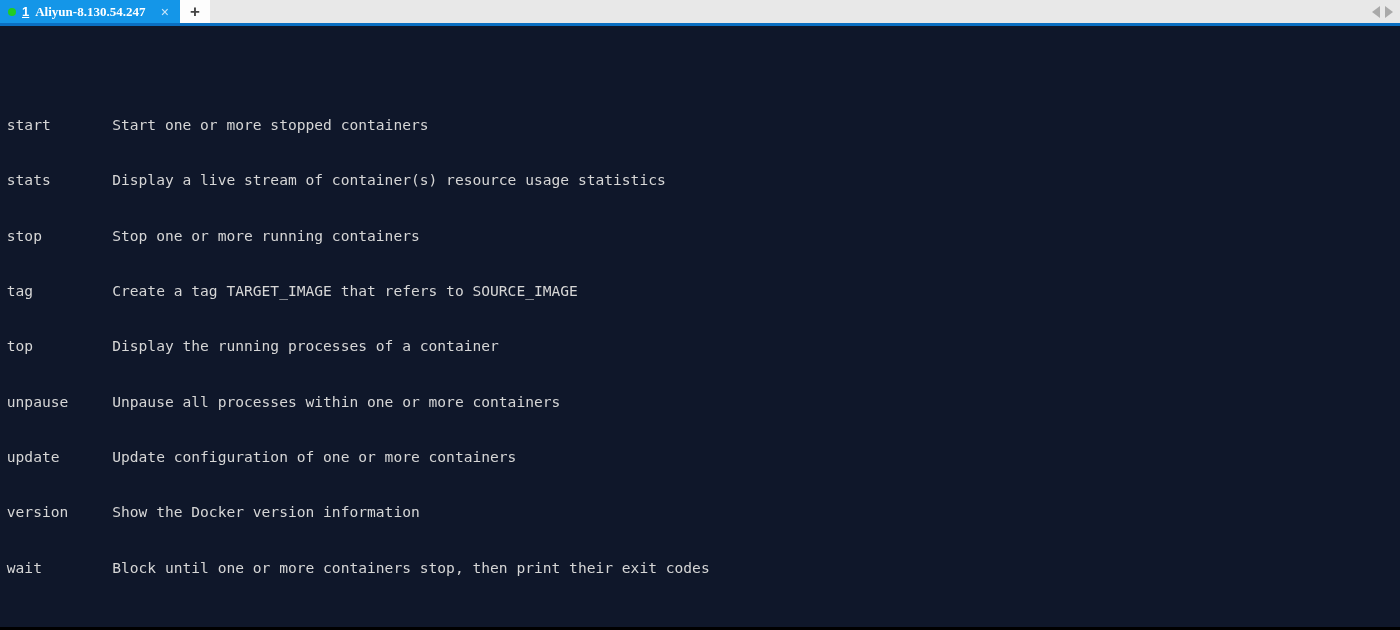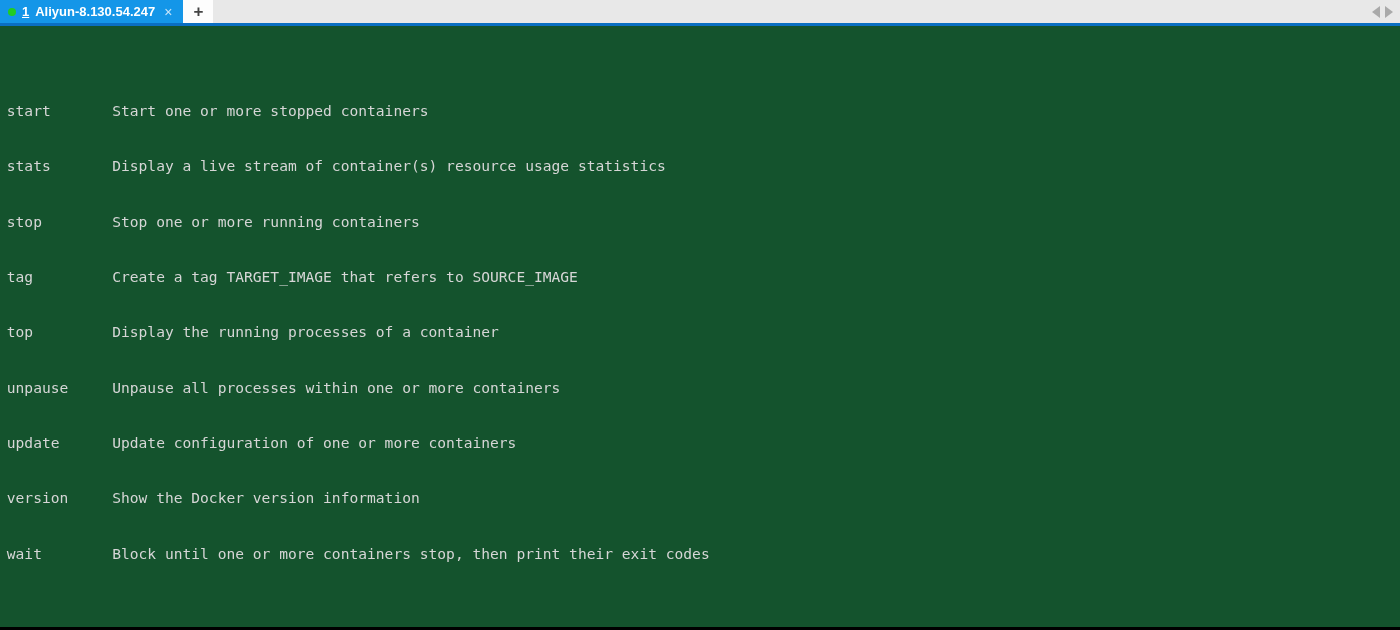--- a/index.html
+++ b/index.html
@@ -45,20 +45,21 @@
     background: #22cc22;
     flex: 0 0 auto;
   }
   .tab-index {
     text-decoration: underline;
     font-weight: bold;
   }
   .tab-title {
     white-space: nowrap;
     flex: 1 1 auto;
+    font-family: Liberation Serif, serif;
   }
   .tab-close {
     color: #c9e6fa;
     font-size: 14px;
     font-weight: normal;
     padding: 0 3px;
     line-height: 1;
     cursor: pointer;
   }
   .newtab {
@@ -96,24 +97,24 @@
   }
   .arrow-right {
     border-top: 6px solid transparent;
     border-bottom: 6px solid transparent;
     border-left: 8px solid #a9a9a9;
   }
 
   
   .terminal {
     position: relative;
-    background: #14532d;
+    background: #0f172a;
     height: 601px;
     overflow: hidden;
-    padding: 2px 0 0 0;
+    padding: 16px 0 0 0;
     box-sizing: border-box;
   }
   .term-inner {
     font-family: "DejaVu Sans Mono", "Liberation Mono", monospace;
     font-size: 14.6px;
     line-height: 18.45px;
     color: #d6d6d6;
     white-space: pre;
     margin-left: -2px;
   }

